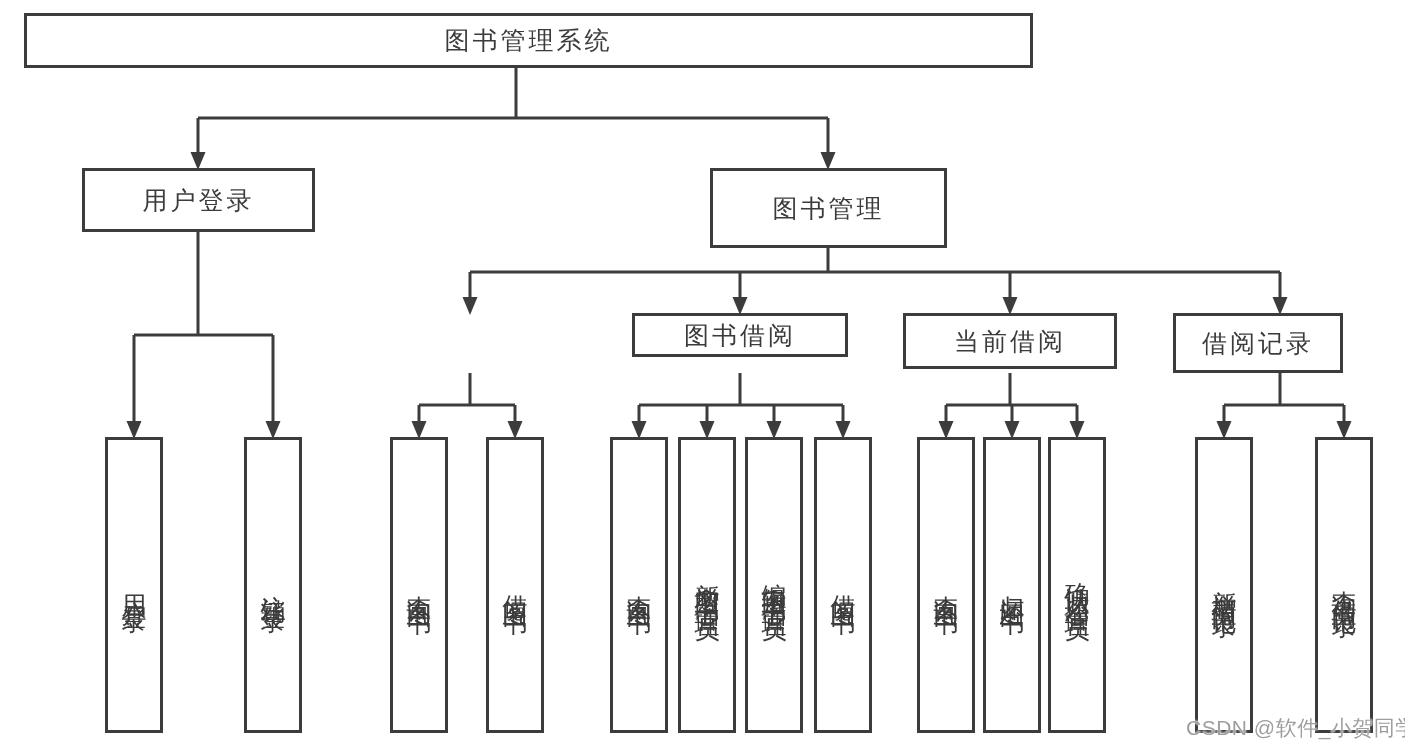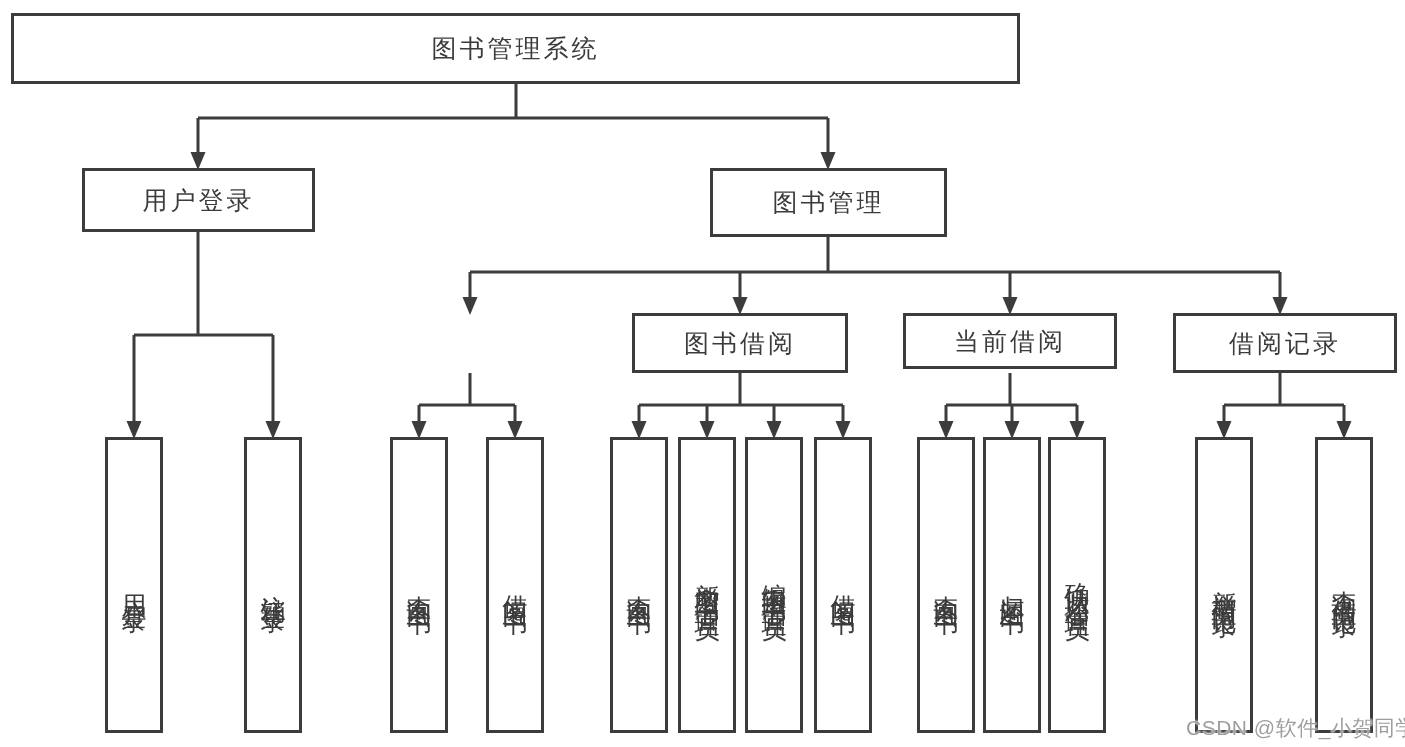--- a/index.html
+++ b/index.html
@@ -103,28 +103,28 @@
     <polygon fill="currentColor" points="707,439 699.5,421 714.5,421"></polygon>
     <polygon fill="currentColor" points="774,439 766.5,421 781.5,421"></polygon>
     <polygon fill="currentColor" points="843,439 835.5,421 850.5,421"></polygon>
     <polygon fill="currentColor" points="946,439 938.5,421 953.5,421"></polygon>
     <polygon fill="currentColor" points="1012,439 1004.5,421 1019.5,421"></polygon>
     <polygon fill="currentColor" points="1077,439 1069.5,421 1084.5,421"></polygon>
     <polygon fill="currentColor" points="1224,439 1216.5,421 1231.5,421"></polygon>
     <polygon fill="currentColor" points="1344,439 1336.5,421 1351.5,421"></polygon>
   </svg>
 
-  <div class="node node-h" style="left:11px; top:13px; width:1009px; height:71px;">图书管理系统</div>
+  <div class="node node-h" style="left:24px; top:13px; width:1009px; height:55px;">图书管理系统</div>
 
   <div class="node node-h" style="left:82px; top:168px; width:233px; height:64px;">用户登录</div>
-  <div class="node node-h" style="left:710px; top:168px; width:237px; height:69px;">图书管理</div>
+  <div class="node node-h" style="left:710px; top:168px; width:237px; height:80px;">图书管理</div>
 
-  <div class="node node-h" style="left:632px; top:313px; width:216px; height:60px;">图书借阅</div>
+  <div class="node node-h" style="left:632px; top:313px; width:216px; height:44px;">图书借阅</div>
   <div class="node node-h" style="left:903px; top:313px; width:214px; height:56px;">当前借阅</div>
-  <div class="node node-h" style="left:1173px; top:313px; width:224px; height:60px;">借阅记录</div>
+  <div class="node node-h" style="left:1173px; top:313px; width:170px; height:60px;">借阅记录</div>
 
   <div class="node node-v" style="left:105px; top:437px; width:58px; height:296px;">用户登录</div>
   <div class="node node-v" style="left:244px; top:437px; width:58px; height:296px;">注销登录</div>
 
   <div class="node node-v" style="left:390px; top:437px; width:58px; height:296px;">查询图书</div>
   <div class="node node-v" style="left:486px; top:437px; width:58px; height:296px;">借阅图书</div>
 
   <div class="node node-v" style="left:610px; top:437px; width:58px; height:296px;">查询图书</div>
   <div class="node node-v" style="left:678px; top:437px; width:58px; height:296px;">新增图书（管理员）</div>
   <div class="node node-v" style="left:745px; top:437px; width:58px; height:296px;">编辑图书（管理员）</div>

